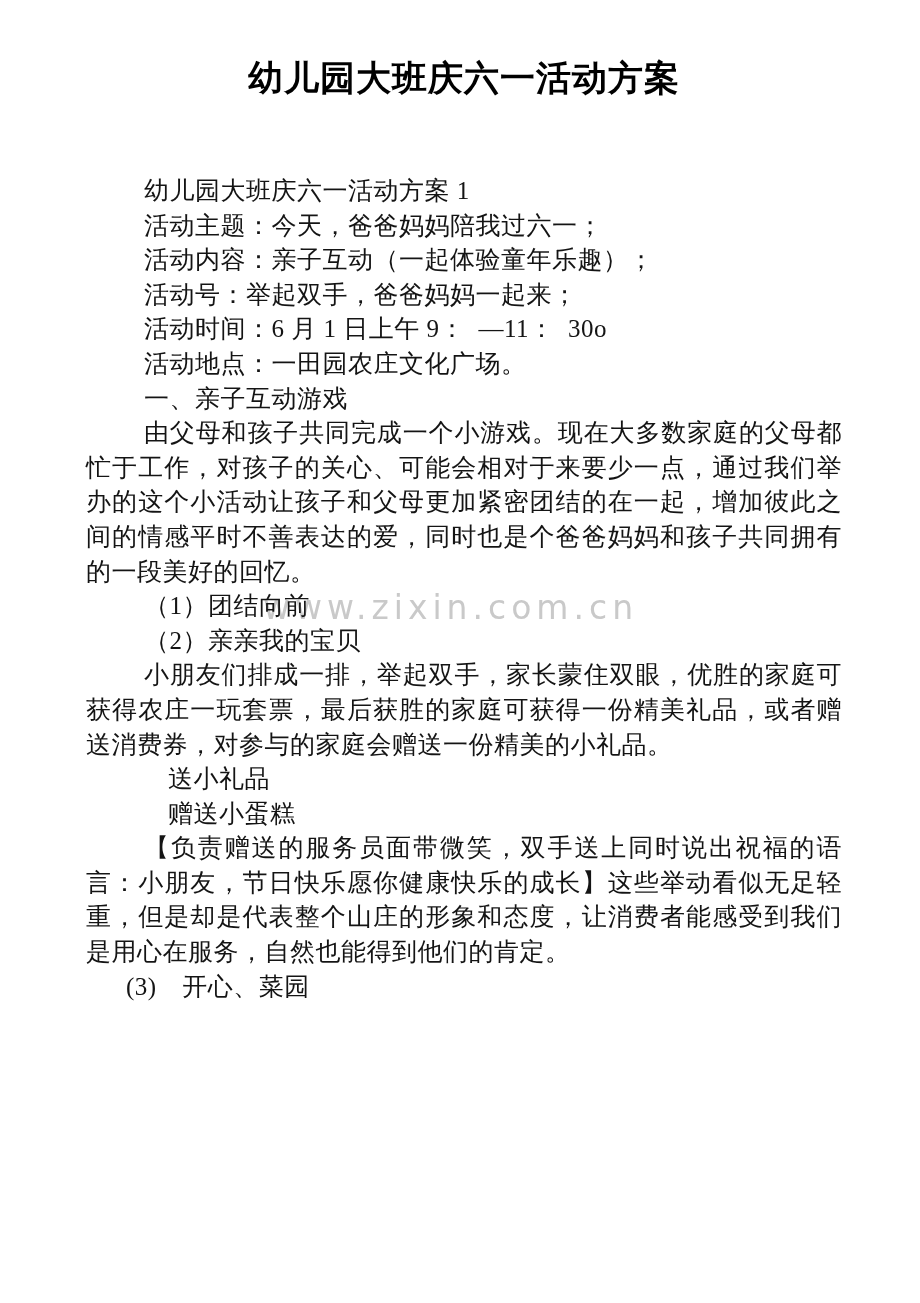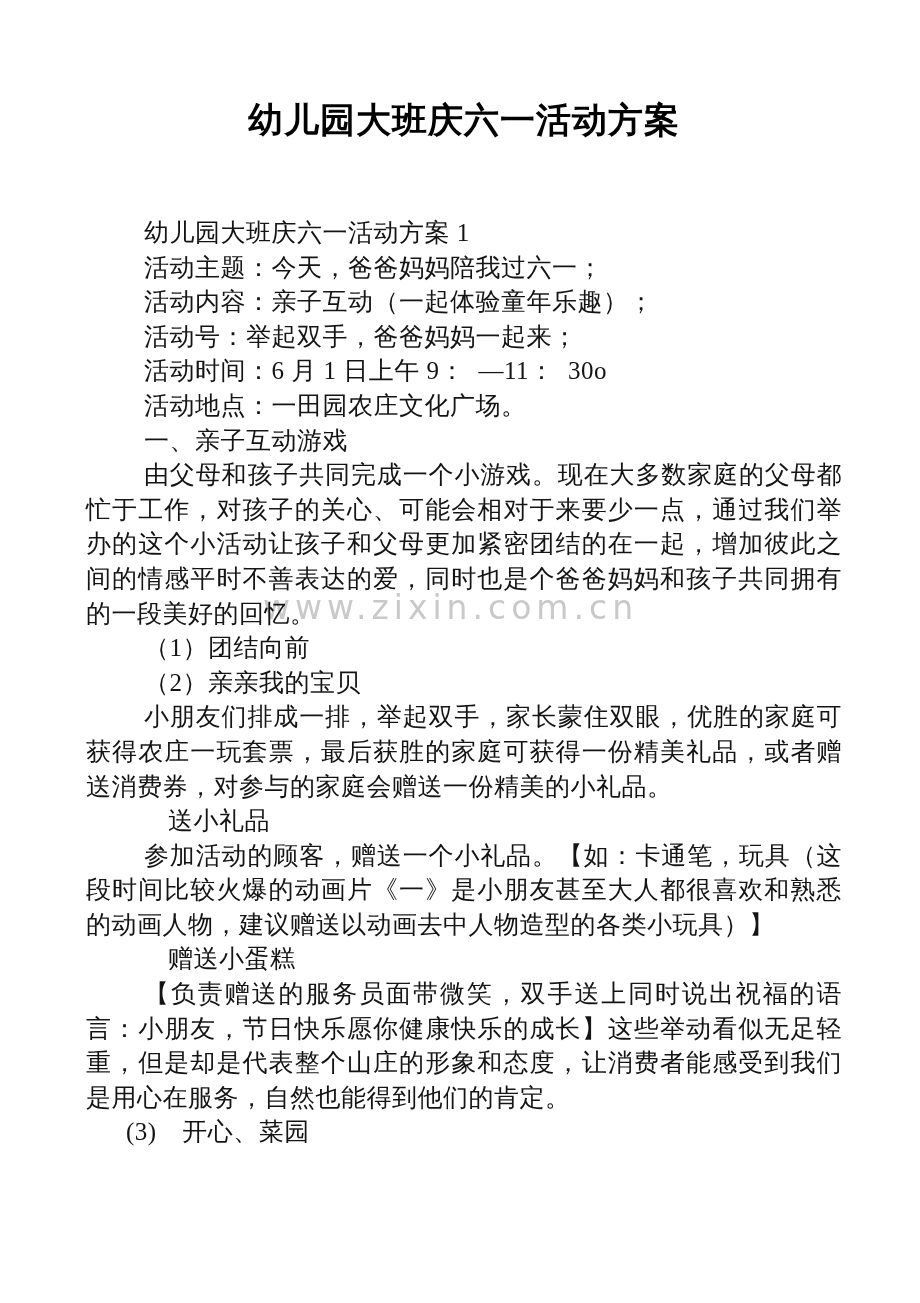--- a/index.html
+++ b/index.html
@@ -24,21 +24,21 @@
     font-family: "DejaVu Sans", sans-serif;
     font-size: 33px;
     letter-spacing: 5px;
     color: #c9c9c9;
     white-space: nowrap;
     user-select: none;
   }
   .content {
     position: relative;
     z-index: 1;
-    padding: 96px 78px 0 86px; 
+    padding: 54px 78px 0 86px; 
   }
   .doc-title {
     margin: 0 0 70px 0;
     text-align: center;
     font-size: 35px;
     font-weight: bold;
     letter-spacing: 1px;
     line-height: 50px;
     color: #000000;
   }
@@ -72,20 +72,19 @@
       <p class="para">活动内容：亲子互动（一起体验童年乐趣）；</p>
       <p class="para">活动号：举起双手，爸爸妈妈一起来；</p>
       <p class="para">活动时间：6 月 1 日上午 9：  —11：  30o</p>
       <p class="para">活动地点：一田园农庄文化广场。</p>
       <p class="para">一、亲子互动游戏</p>
       <p class="para">由父母和孩子共同完成一个小游戏。现在大多数家庭的父母都忙于工作，对孩子的关心、可能会相对于来要少一点，通过我们举办的这个小活动让孩子和父母更加紧密团结的在一起，增加彼此之间的情感平时不善表达的爱，同时也是个爸爸妈妈和孩子共同拥有的一段美好的回忆。</p>
       <p class="para">（1）团结向前</p>
       <p class="para">（2）亲亲我的宝贝</p>
       <p class="para">小朋友们排成一排，举起双手，家长蒙住双眼，优胜的家庭可获得农庄一玩套票，最后获胜的家庭可获得一份精美礼品，或者赠送消费券，对参与的家庭会赠送一份精美的小礼品。</p>
       <p class="para-deep">送小礼品</p>
-      <p class="para">参加活动的顾客，赠送一个小礼品。【如：卡通笔，玩具（这段时间比较火爆的动画片《一》是小朋友甚至大人都很喜欢和熟悉的动画人物，建议赠送以动画去中人物造型的各类小玩具）】</p>
       <p class="para-deep">赠送小蛋糕</p>
       <p class="para">【负责赠送的服务员面带微笑，双手送上同时说出祝福的语言：小朋友，节日快乐愿你健康快乐的成长】这些举动看似无足轻重，但是却是代表整个山庄的形象和态度，让消费者能感受到我们是用心在服务，自然也能得到他们的肯定。</p>
       <p class="para-num3">(3)　开心、菜园</p>
     </div>
 
   </div>
 </div>
 
 </body></html>

